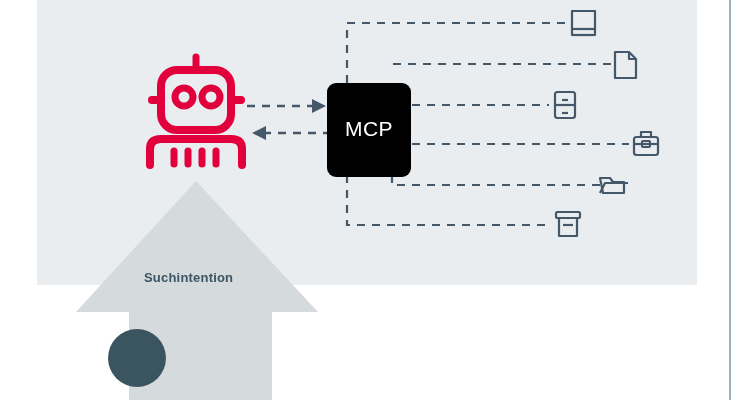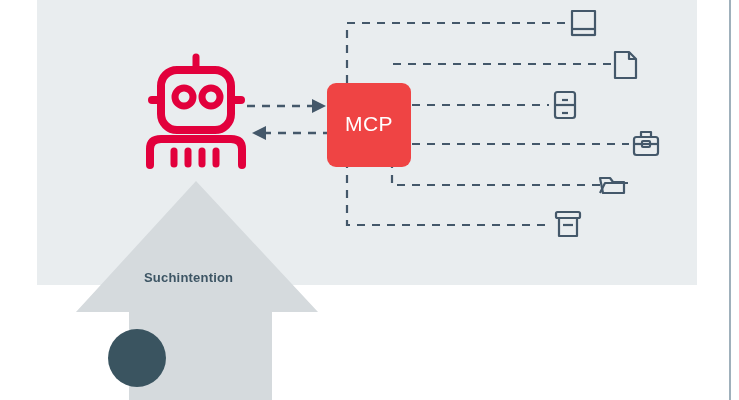--- a/index.html
+++ b/index.html
@@ -48,22 +48,22 @@
     width: 739px;
     height: 400px;
     overflow: visible;
   }
 
   .mcp-box {
     position: absolute;
     left: 327px;
     top: 83px;
     width: 84px;
-    height: 84px;
-    background: #ef4444;
+    height: 94px;
+    background: #000000;
     border-radius: 9px;
     display: flex;
     flex-direction: column;
     align-items: center;
     justify-content: center;
     color: #ffffff;
     box-sizing: border-box;
   }
   .mcp-title {
     font-size: 21px;

